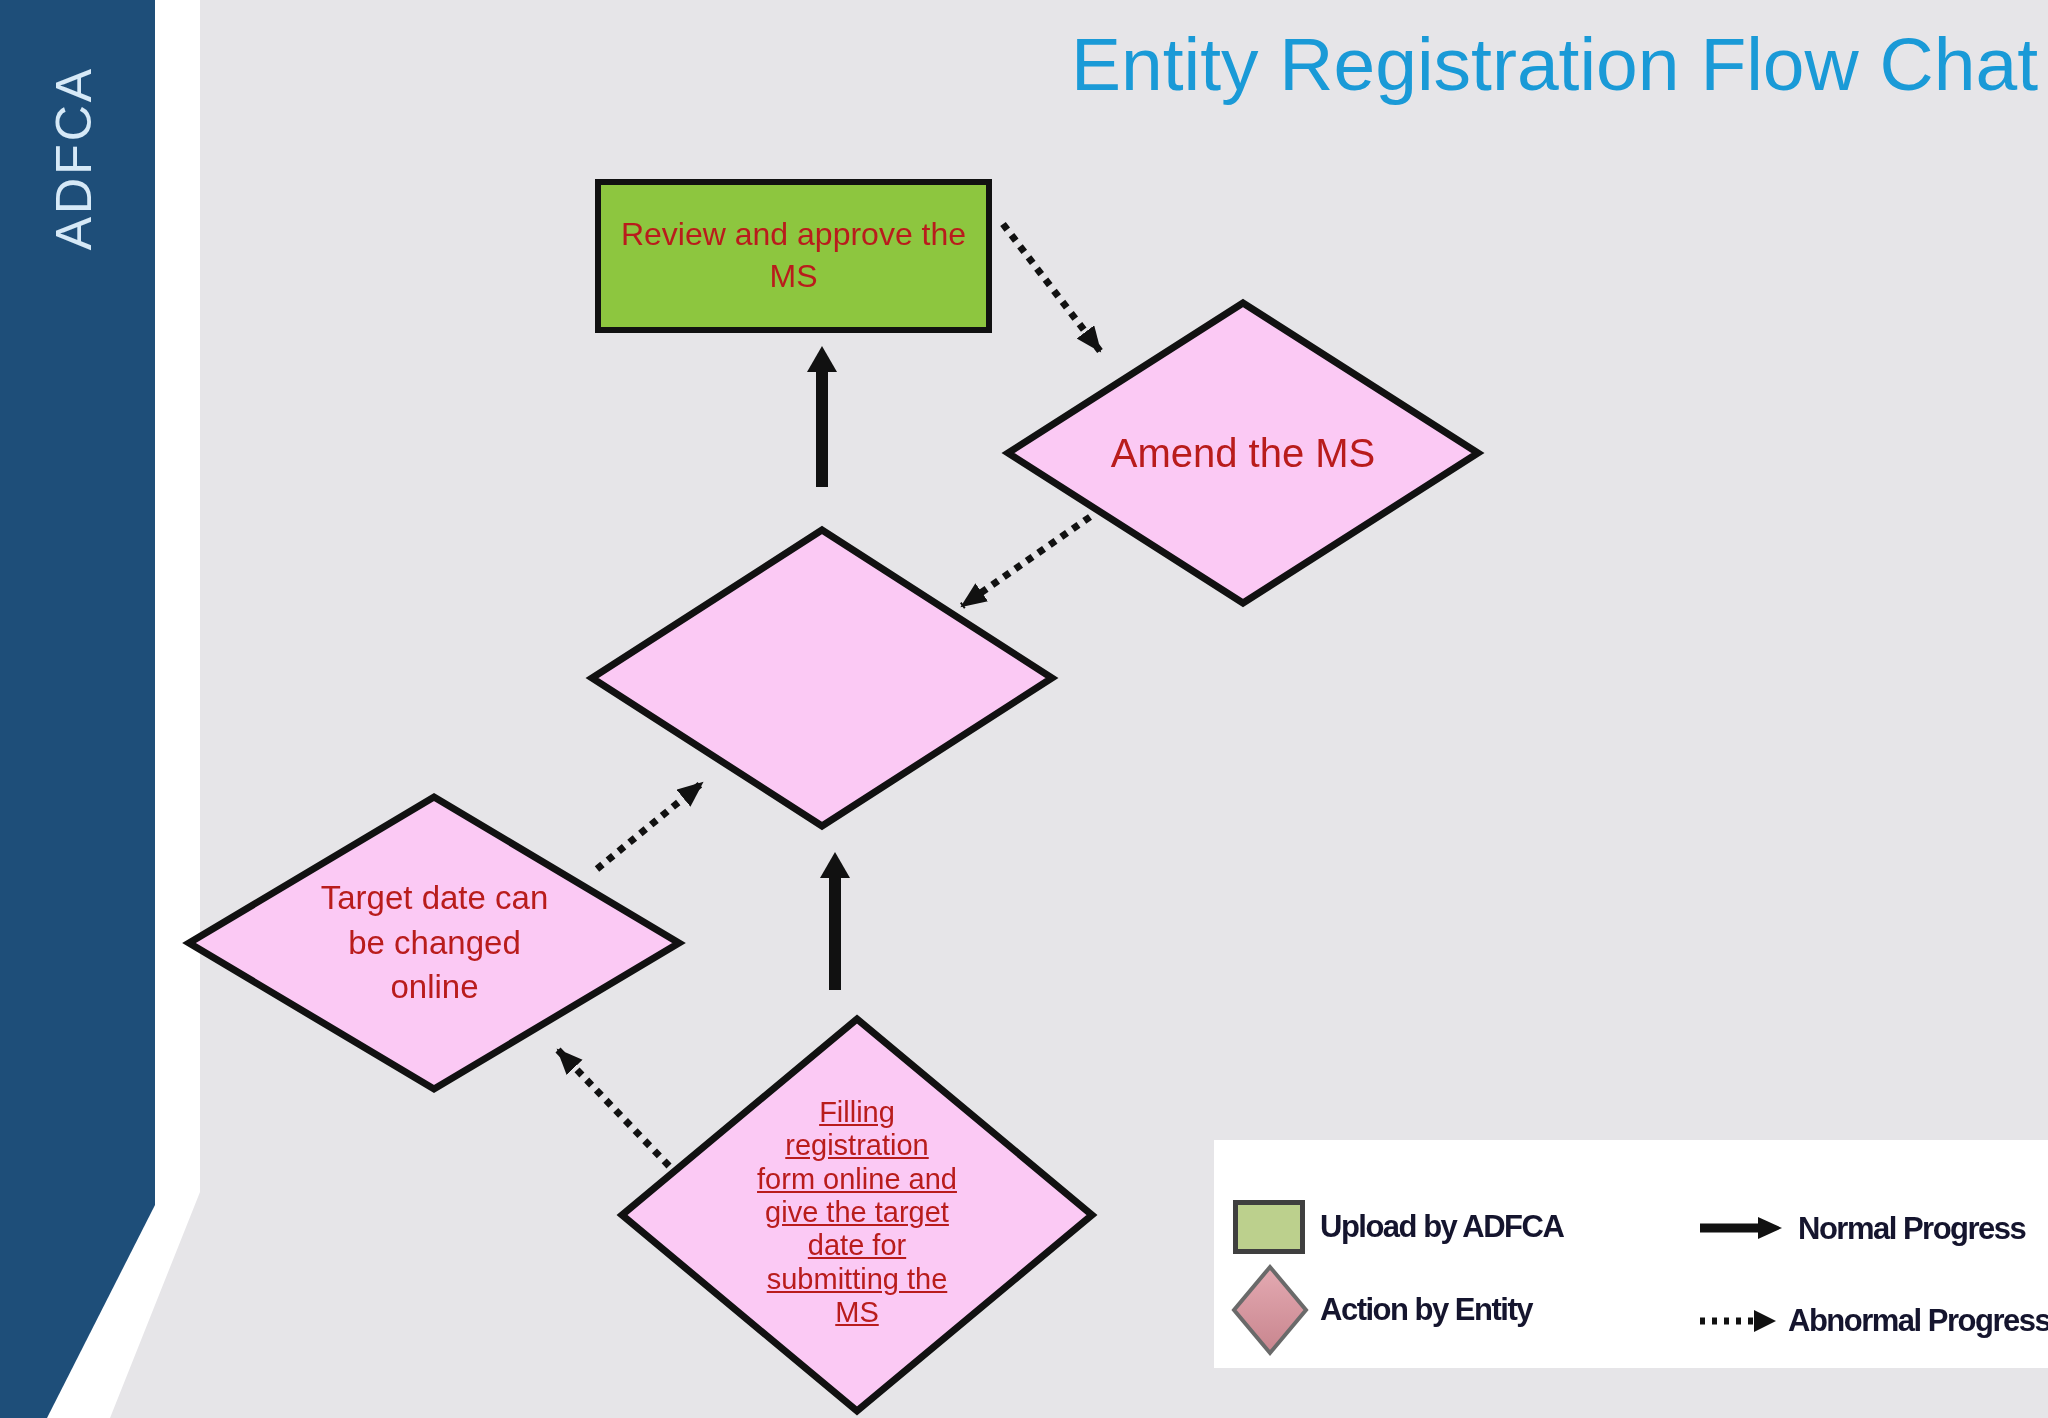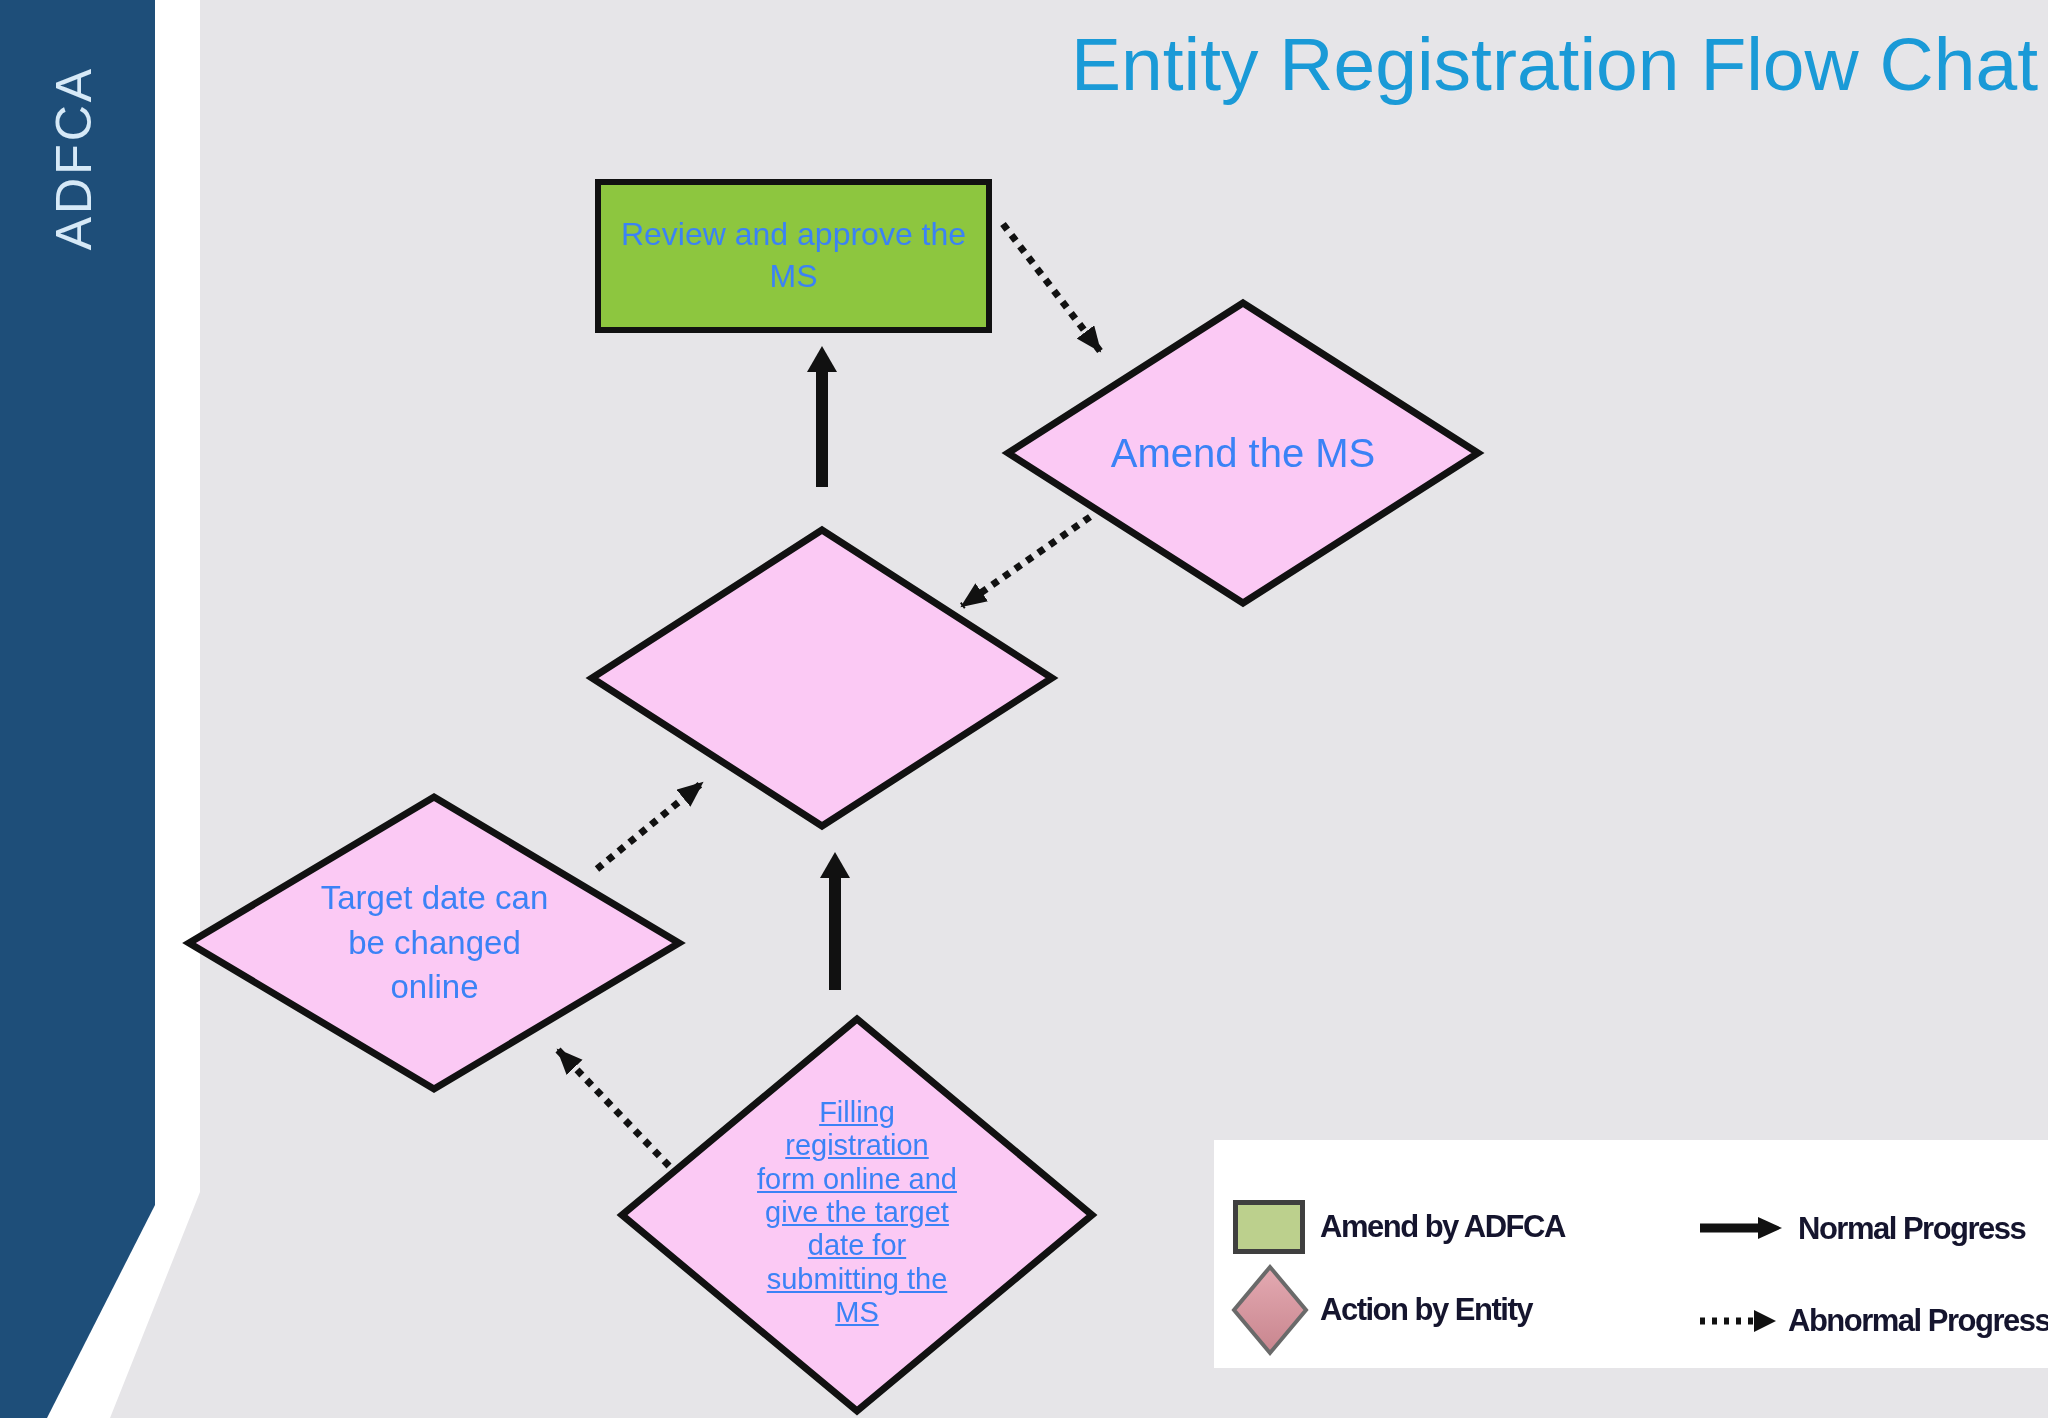--- a/index.html
+++ b/index.html
@@ -41,21 +41,21 @@
     white-space:nowrap;
   }
   svg.flow{position:absolute;left:0;top:0;}
   .diamond{fill:var(--entity-fill);stroke:var(--stroke);stroke-width:7;}
   .process{fill:var(--process-fill);stroke:var(--stroke);stroke-width:6;}
   .solidline{stroke:var(--stroke);stroke-width:12;}
   .dashline{stroke:var(--stroke);stroke-width:7;stroke-dasharray:7 7;fill:none;}
   .ahead{fill:var(--stroke);}
   .node-label{
     position:absolute;display:flex;align-items:center;justify-content:center;
-    text-align:center;color:#3b82f6;white-space:pre-line;
+    text-align:center;color:#b91c1c;white-space:pre-line;
   }
   .lbl-review{left:598px;top:182px;width:391px;height:148px;font-size:32px;line-height:1.3;}
   .lbl-amend{left:1008px;top:403px;width:470px;height:100px;font-size:40px;}
   .lbl-upload{left:692px;top:590px;width:260px;height:176px;font-size:39px;line-height:1.15;}
   .lbl-target{left:312px;top:858px;width:245px;height:170px;font-size:33px;line-height:1.36;}
   .lbl-filling{left:742px;top:1096px;width:230px;height:238px;font-size:29px;line-height:1.15;align-items:flex-start;text-decoration:underline;}
   .legend{
     position:absolute;left:1214px;top:1140px;width:834px;height:228px;background:#ffffff;
   }
   .legend-square{
@@ -136,19 +136,19 @@
       </defs>
       <polygon points="56,127 92,170 56,213 20,170" fill="url(#roseg)" stroke="#6a6a6a" stroke-width="4"></polygon>
 
       <line x1="486" y1="88" x2="548" y2="88" stroke="#111" stroke-width="9"></line>
       <polygon points="568,88 544,77 544,99" fill="#111"></polygon>
 
       <line x1="486" y1="181" x2="540" y2="181" stroke="#111" stroke-width="7" stroke-dasharray="5 7"></line>
       <polygon points="562,181 540,170 540,192" fill="#111"></polygon>
     </svg>
 
-    <div class="legend-label ll-1">Amend by ADFCA</div>
+    <div class="legend-label ll-1">Upload by ADFCA</div>
     <div class="legend-label ll-2">Action by Entity</div>
     <div class="legend-label ll-3">Normal Progress</div>
     <div class="legend-label ll-4">Abnormal Progress</div>
   </div>
 
 </div>
 
 </body></html>

